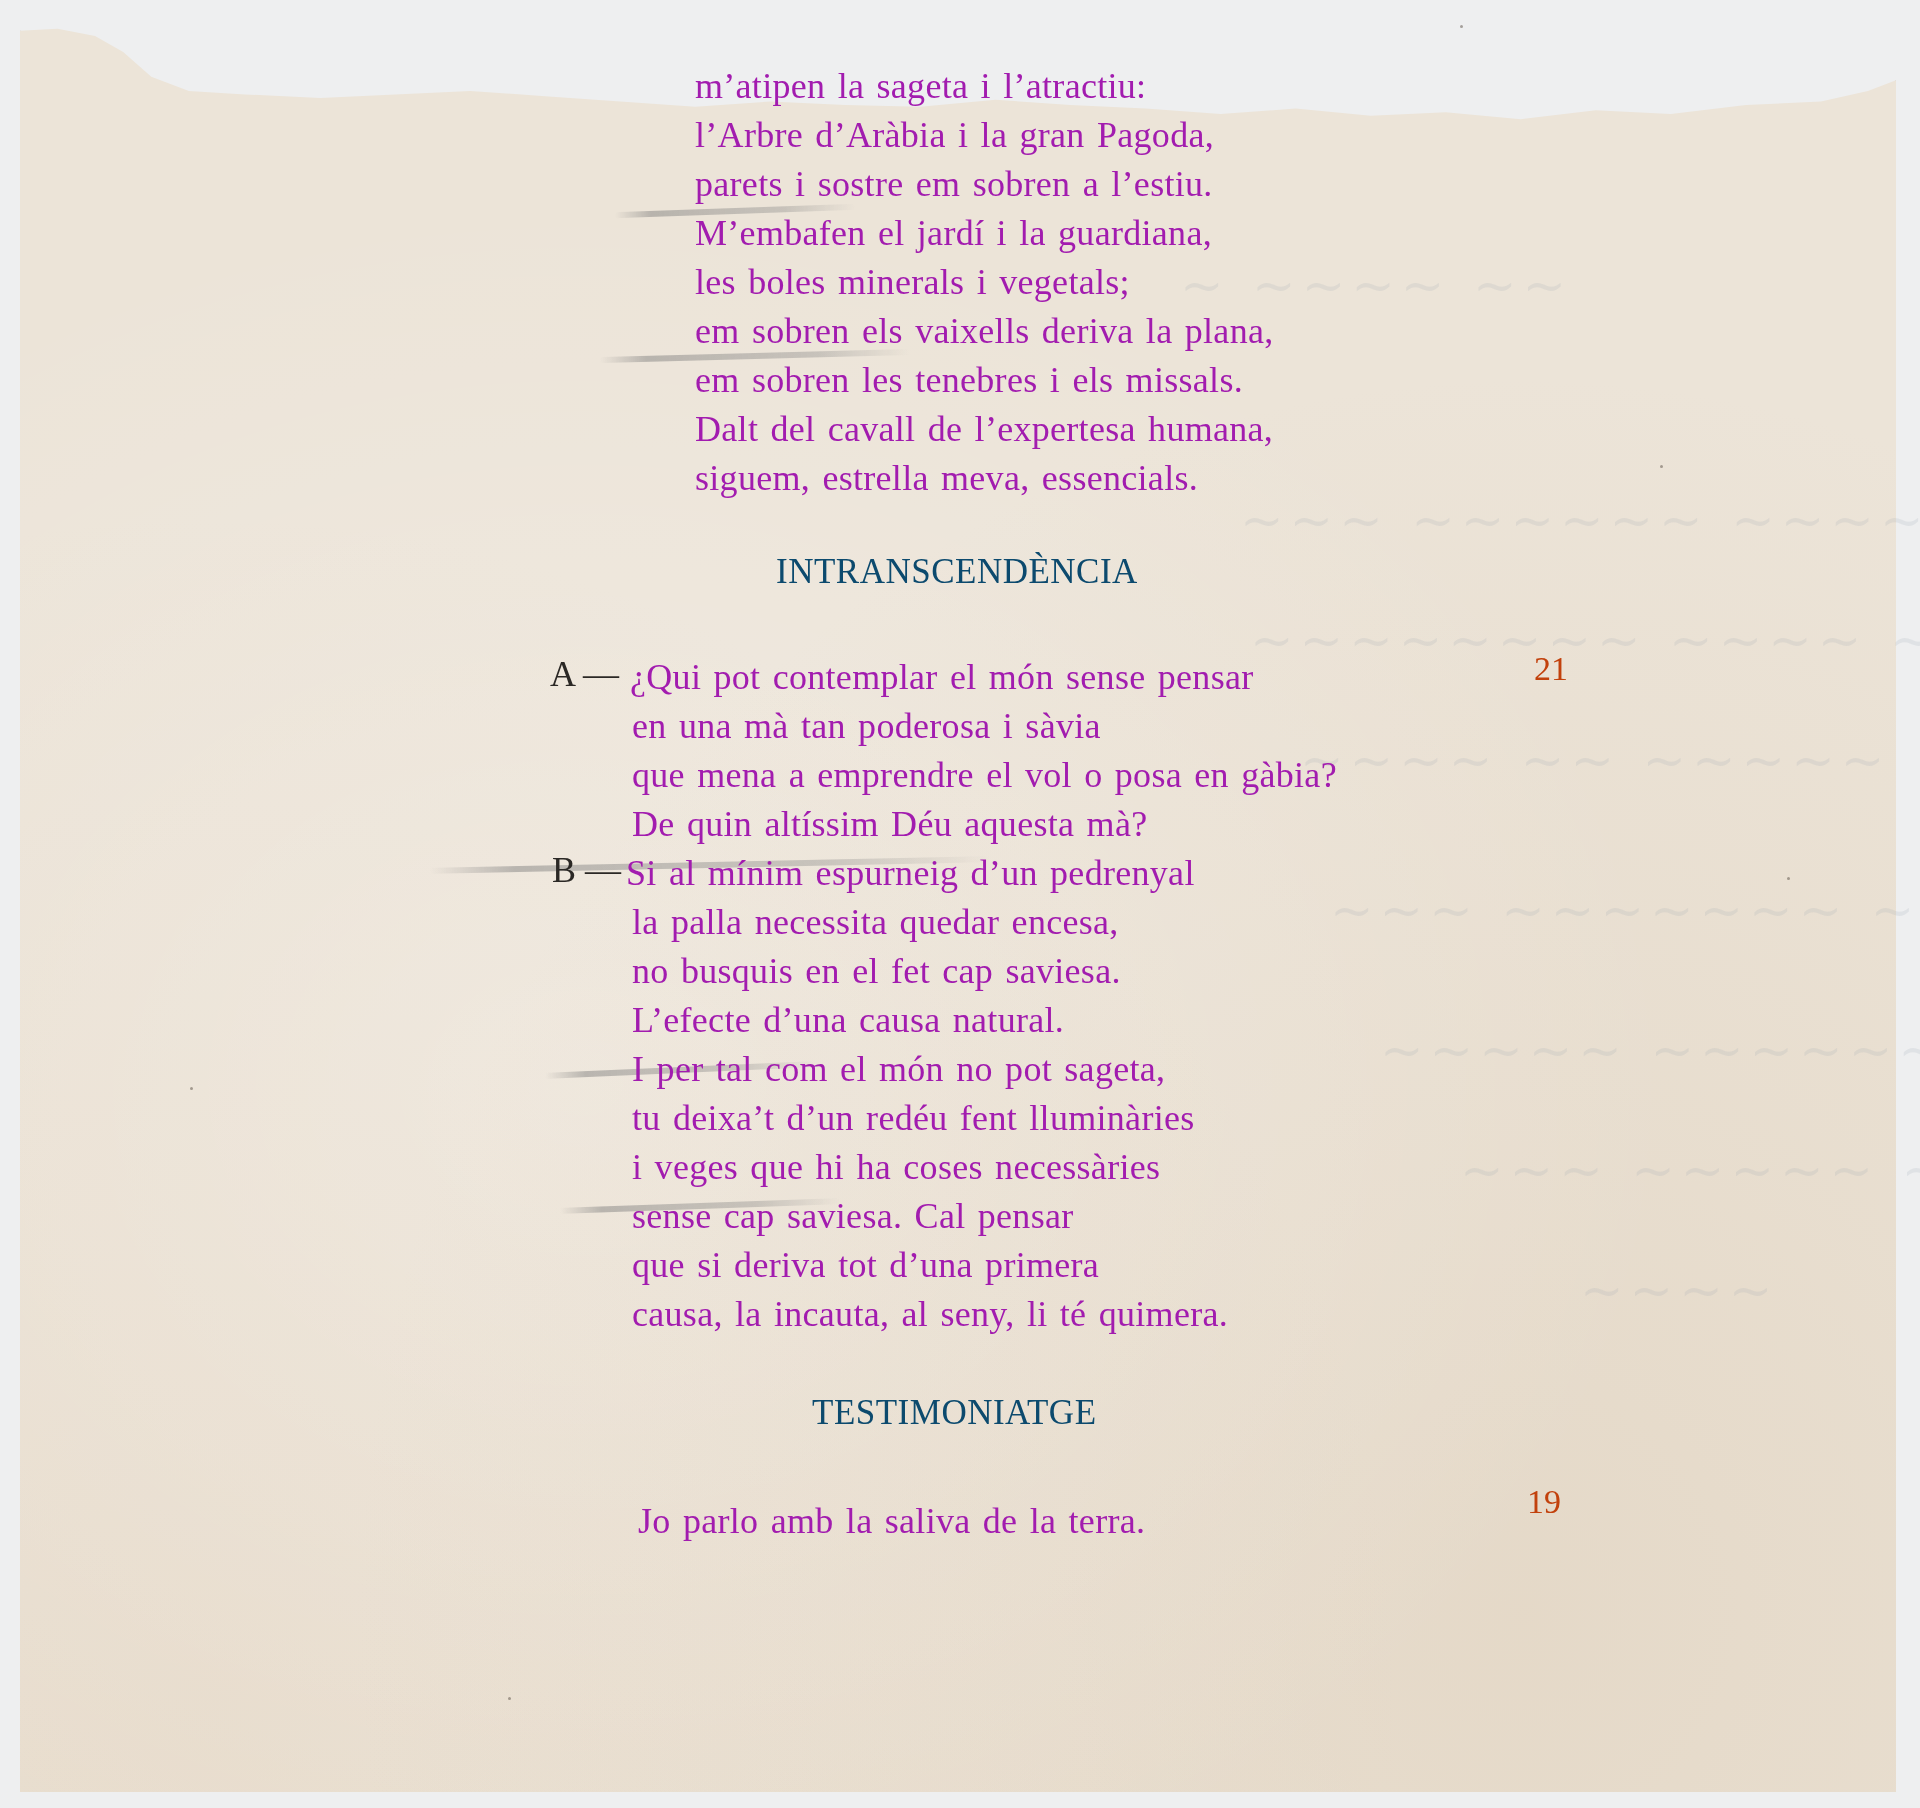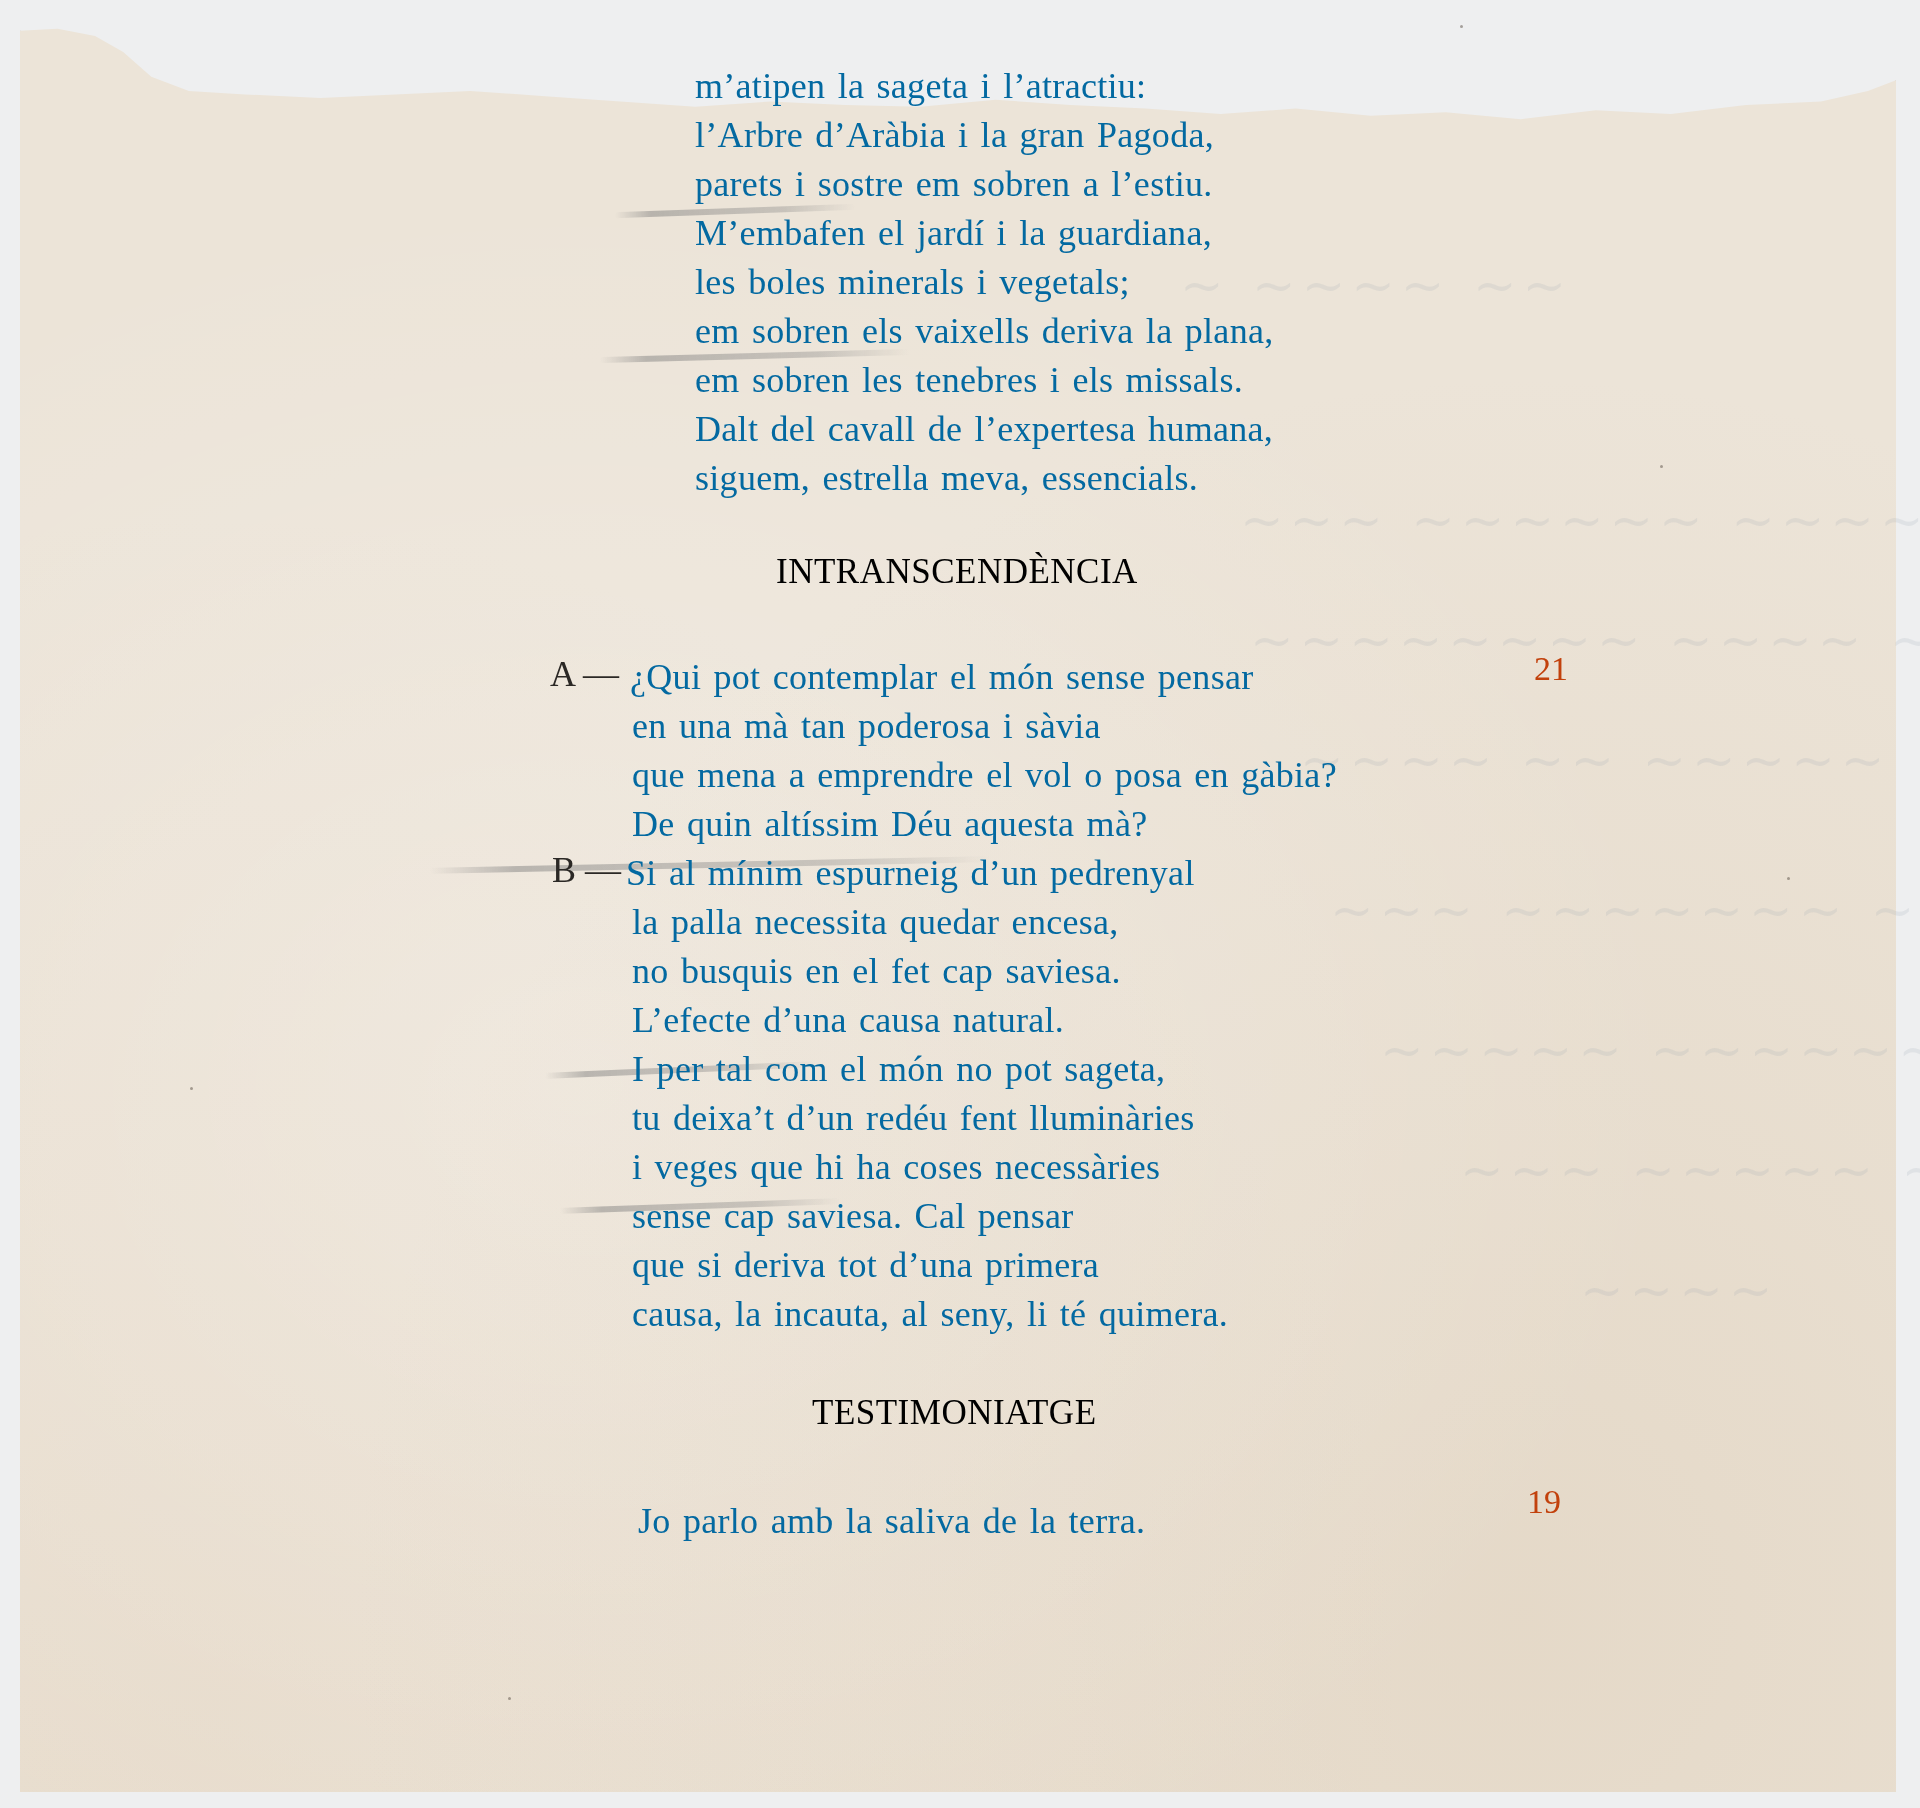--- a/index.html
+++ b/index.html
@@ -47,30 +47,30 @@
     .pencil {
       position: absolute;
       height: 6px;
       border-radius: 4px;
       background: linear-gradient(90deg, rgba(120,120,120,0.0), rgba(120,120,120,0.45) 15%, rgba(130,130,130,0.35) 70%, rgba(140,140,140,0.0));
       filter: blur(0.6px);
     }
     .verse {
       position: absolute;
       font-size: 36px;
-      color: #0369a1;
+      color: #a21caf;
       white-space: nowrap;
       letter-spacing: 0.3px;
       word-spacing: 3px;
       line-height: 49px;
     }
     .title {
       position: absolute;
       font-size: 35px;
-      color: #000000;
+      color: #0c4a6e;
       letter-spacing: 0.5px;
       white-space: nowrap;
     }
     .speaker {
       position: absolute;
       font-size: 36px;
       color: #2b2825;
       white-space: nowrap;
     }
     .page-num {

